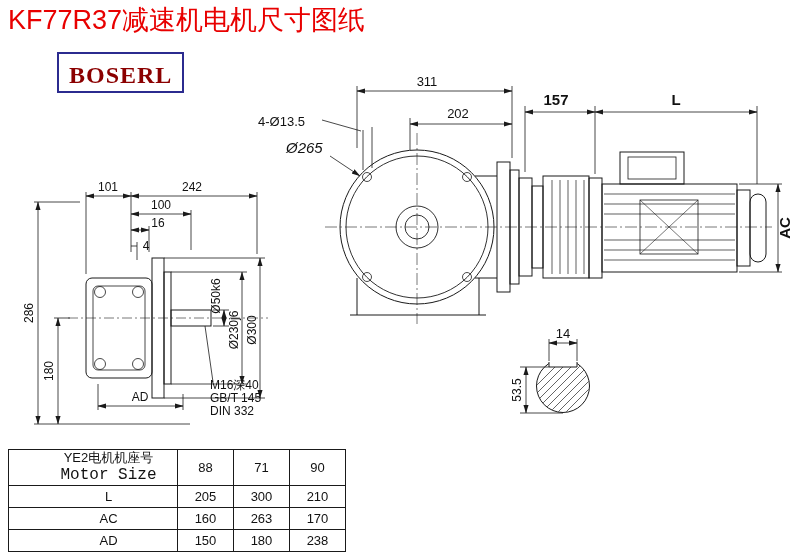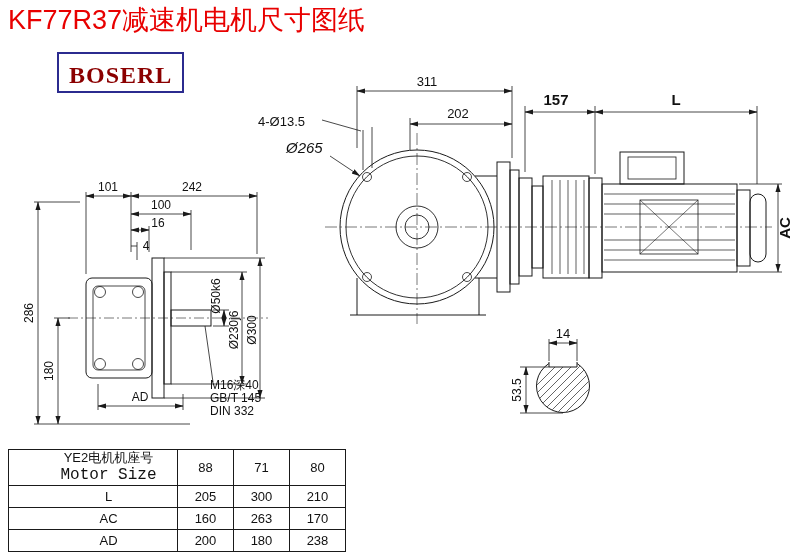--- a/index.html
+++ b/index.html
@@ -235,34 +235,34 @@
 
 <table class="dim-table">
   <tbody>
       <tr>
     <td class="lbl hdr">
       <div>YE2电机机座号</div>
       <div class="hdr-en">Motor Size</div>
     </td>
     <td class="val hdr">88</td>
     <td class="val hdr">71</td>
-    <td class="val hdr">80</td>
+    <td class="val hdr">90</td>
   </tr>
   <tr>
     <td class="lbl">L</td>
     <td class="val">205</td>
     <td class="val">300</td>
     <td class="val">210</td>
   </tr>
   <tr>
     <td class="lbl">AC</td>
     <td class="val">160</td>
     <td class="val">263</td>
     <td class="val">170</td>
   </tr>
   <tr>
     <td class="lbl">AD</td>
-    <td class="val">200</td>
+    <td class="val">150</td>
     <td class="val">180</td>
     <td class="val">238</td>
   </tr>
 </tbody>
   </table>
 
 </body></html>

